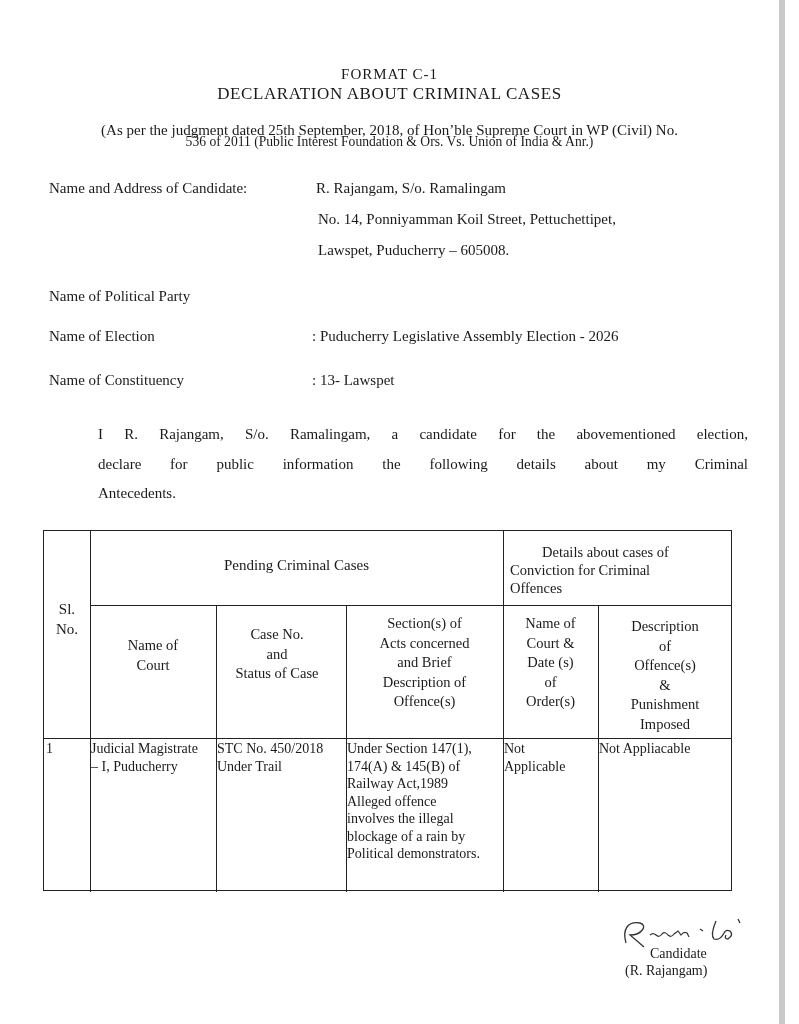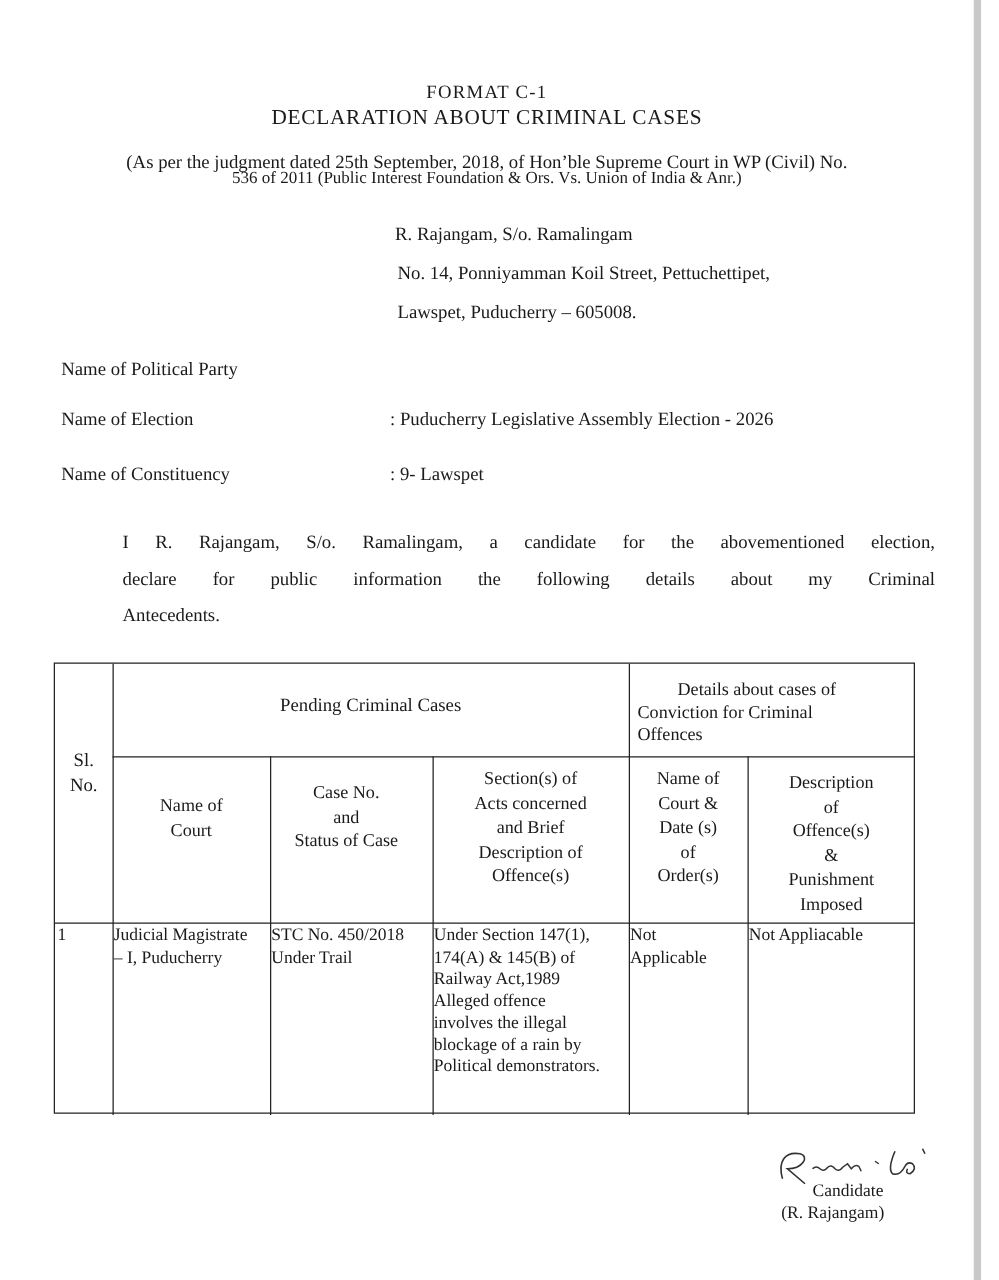--- a/index.html
+++ b/index.html
@@ -43,29 +43,30 @@
 
 <div class="page">
   <div class="edge-band"></div>
   <div class="edge-band2"></div>
 
   <div class="center t-format">FORMAT C-1</div>
   <div class="center t-decl">DECLARATION ABOUT CRIMINAL CASES</div>
   <div class="center t-sub1">(As per the judgment dated 25th September, 2018, of Hon’ble Supreme Court in WP (Civil) No.</div>
   <div class="center t-sub2">536 of 2011 (Public Interest Foundation &amp; Ors. Vs. Union of India &amp; Anr.)</div>
 
+  <div class="row" style="left:49px; top:180px;">Name and Address of Candidate:</div>
   <div class="row" style="left:316px; top:180px;">R. Rajangam, S/o. Ramalingam</div>
   <div class="row" style="left:318px; top:211px;">No. 14, Ponniyamman Koil Street, Pettuchettipet,</div>
   <div class="row" style="left:318px; top:242px;">Lawspet, Puducherry – 605008.</div>
 
   <div class="row lbl" style="top:288px;">Name of Political Party</div>
   <div class="row lbl" style="top:328px;">Name of Election</div>
   <div class="row val" style="top:328px;">: Puducherry Legislative Assembly Election - 2026</div>
   <div class="row lbl" style="top:372px;">Name of Constituency</div>
-  <div class="row val" style="top:372px;">: 9- Lawspet</div>
+  <div class="row val" style="top:372px;">: 13- Lawspet</div>
 
   <div class="para" style="top:426px;">
     <div class="line justify" style="top:0;">I R. Rajangam, S/o. Ramalingam, a candidate for the abovementioned election,</div>
     <div class="line justify" style="top:30px;">declare for public information the following details about my Criminal</div>
     <div class="line" style="top:59px;">Antecedents.</div>
   </div>
 
   <div class="tbl">
 
     <div class="vl" style="left:46px; top:0; height:361px;"></div>

